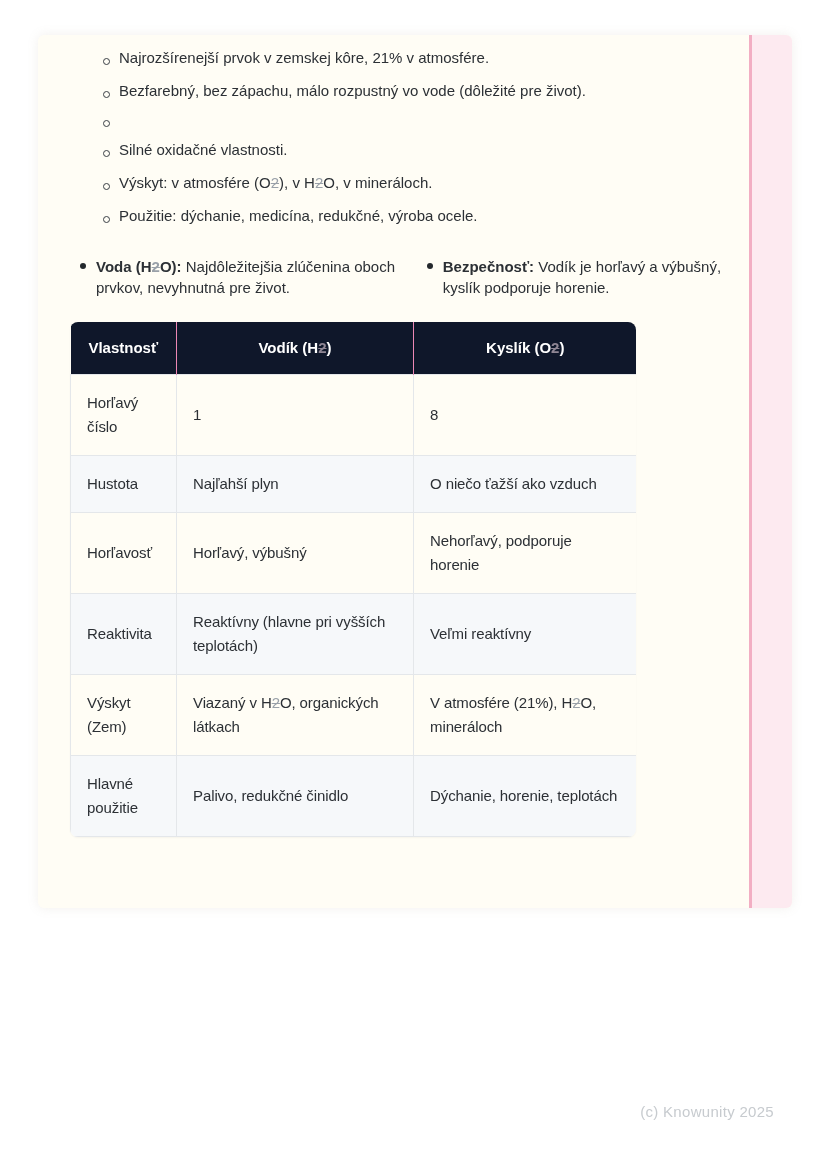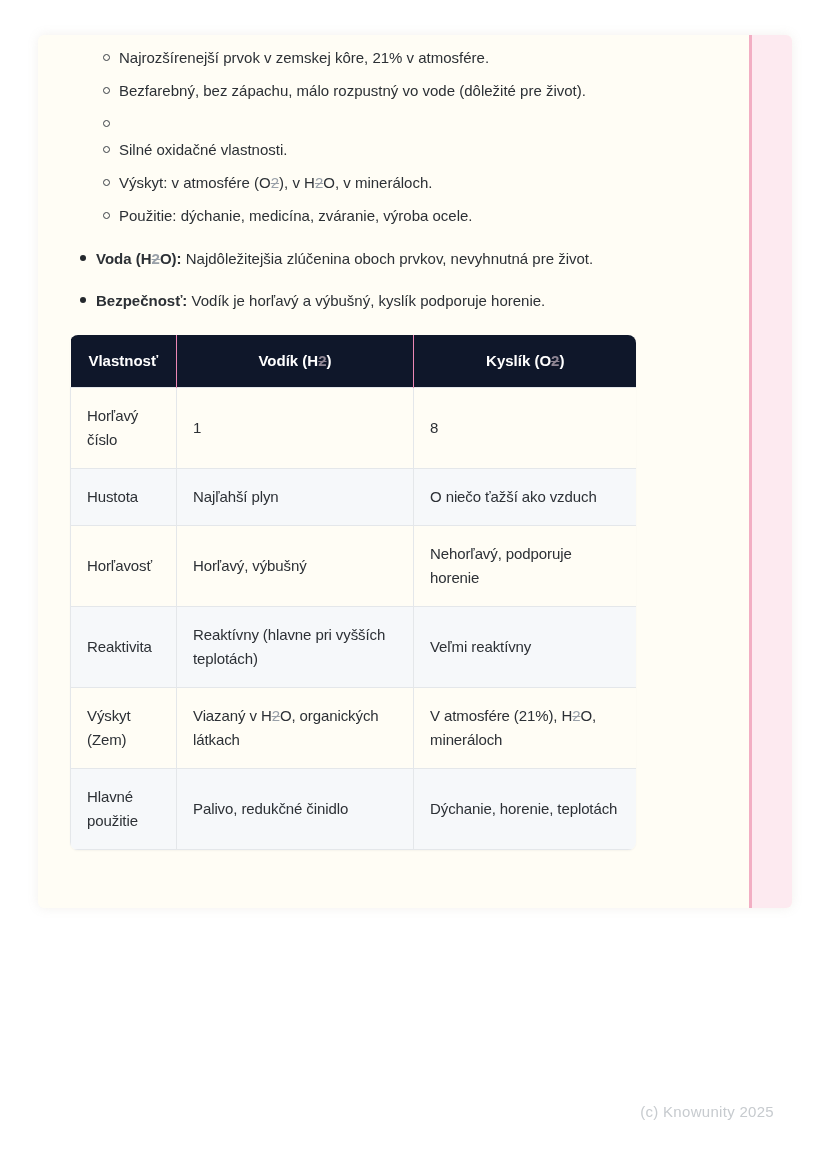--- a/index.html
+++ b/index.html
@@ -14,26 +14,26 @@
     box-shadow:0 0 12px rgba(150,130,110,0.12);
   }
   .strip{
     position:absolute;top:0;right:0;bottom:0;width:40px;
     background:#fdeaf0;border-left:3px solid #f2aec3;
     border-radius:0 6px 6px 0;
   }
   .content{position:relative;padding:12px 70px 0 42px;}
   ul{list-style:none;margin:0;padding:0;}
   .sub-list{display:flex;flex-direction:column;gap:12px;padding-left:23px;}
-  .sub-list li{display:flex;align-items:flex-start;font-size:15px;line-height:21px;}
+  .sub-list li{display:flex;align-items:center;font-size:15px;line-height:21px;}
   .m-circle{
     flex:0 0 auto;width:5px;height:5px;margin:7px 9px 0 0;
     border:1.5px solid #3a3f45;border-radius:50%;background:transparent;
   }
-  .main-list{display:flex;flex-direction:column;gap:21px;margin-top:22px;}
+  .main-list{display:flex;flex-direction:row;gap:21px;margin-top:30px;}
   .main-list li{display:flex;align-items:flex-start;font-size:15px;line-height:21px;}
   .m-disc{
     flex:0 0 auto;width:6px;height:6px;margin:7px 10px 0 0;
     background:#24282c;border-radius:50%;
   }
   .main-list b{font-weight:700;}
   .chem-sub{color:#99a0a8;text-decoration:line-through;}
   th .chem-sub{color:#8f8694;}
 
   .table-wrap{
@@ -80,21 +80,21 @@
       <li>
         <span class="m-circle"></span>
         <span>Silné oxidačné vlastnosti.</span>
       </li>
       <li>
         <span class="m-circle"></span>
         <span>Výskyt: v atmosfére (O<s class="chem-sub">2</s>), v H<s class="chem-sub">2</s>O, v mineráloch.</span>
       </li>
       <li>
         <span class="m-circle"></span>
-        <span>Použitie: dýchanie, medicína, zváranie, výroba ocele.</span>
+        <span>Použitie: dýchanie, medicína, redukčné, výroba ocele.</span>
       </li>
     </ul>
 
     <ul class="main-list">
       <li>
         <span class="m-disc"></span>
         <span><b>Voda (H<s class="chem-sub">2</s>O):</b><span> Najdôležitejšia zlúčenina oboch prvkov, nevyhnutná pre život.</span></span>
       </li>
       <li>
         <span class="m-disc"></span>

